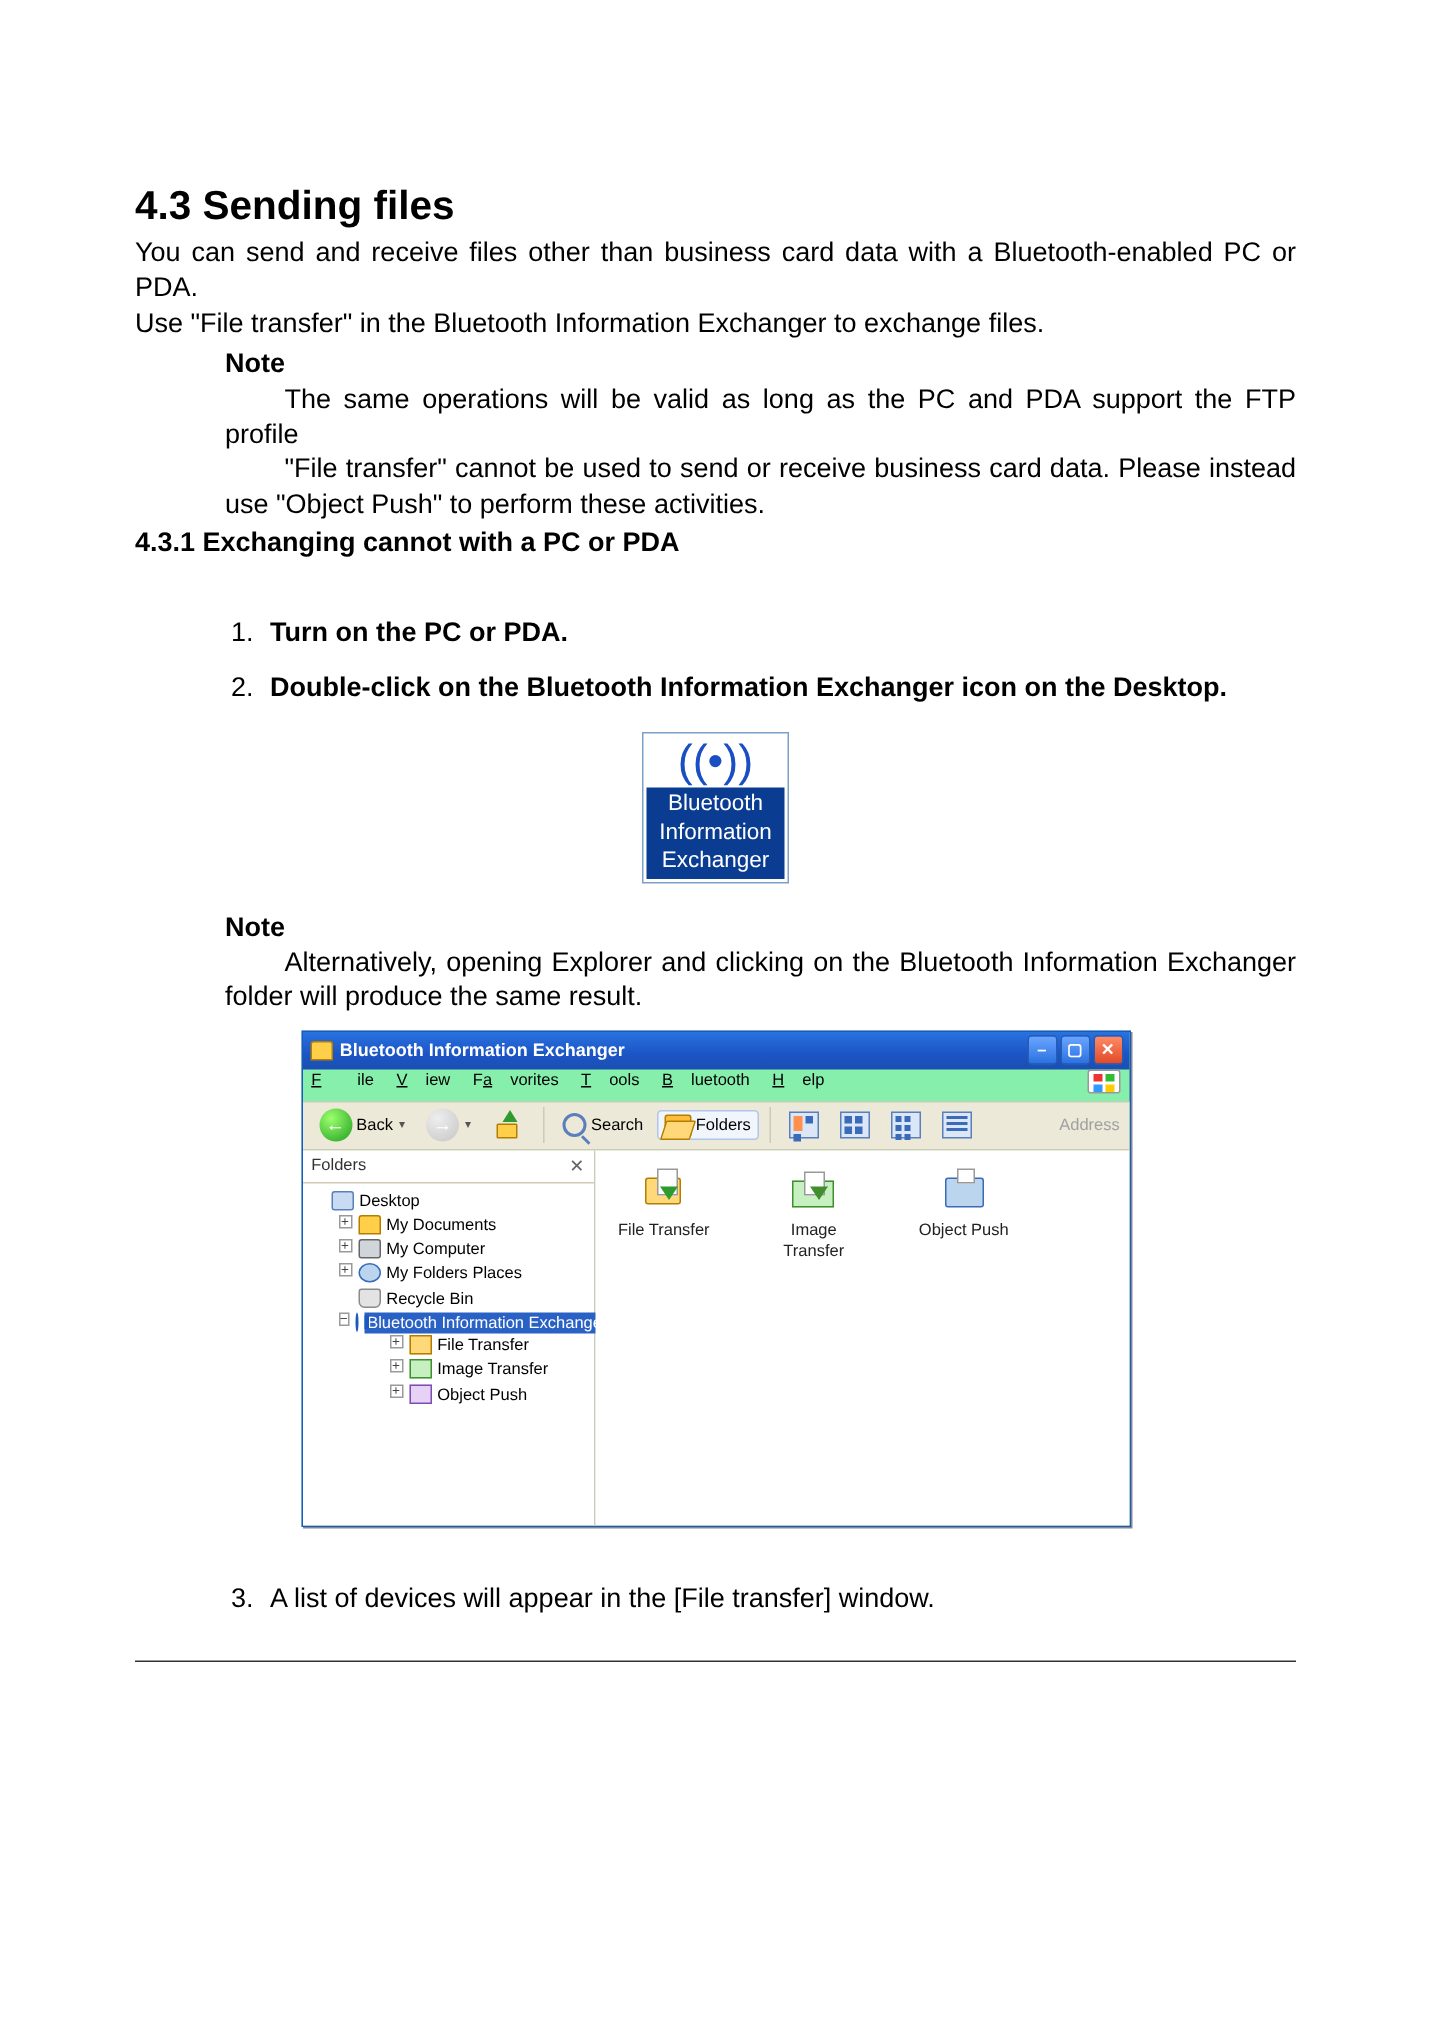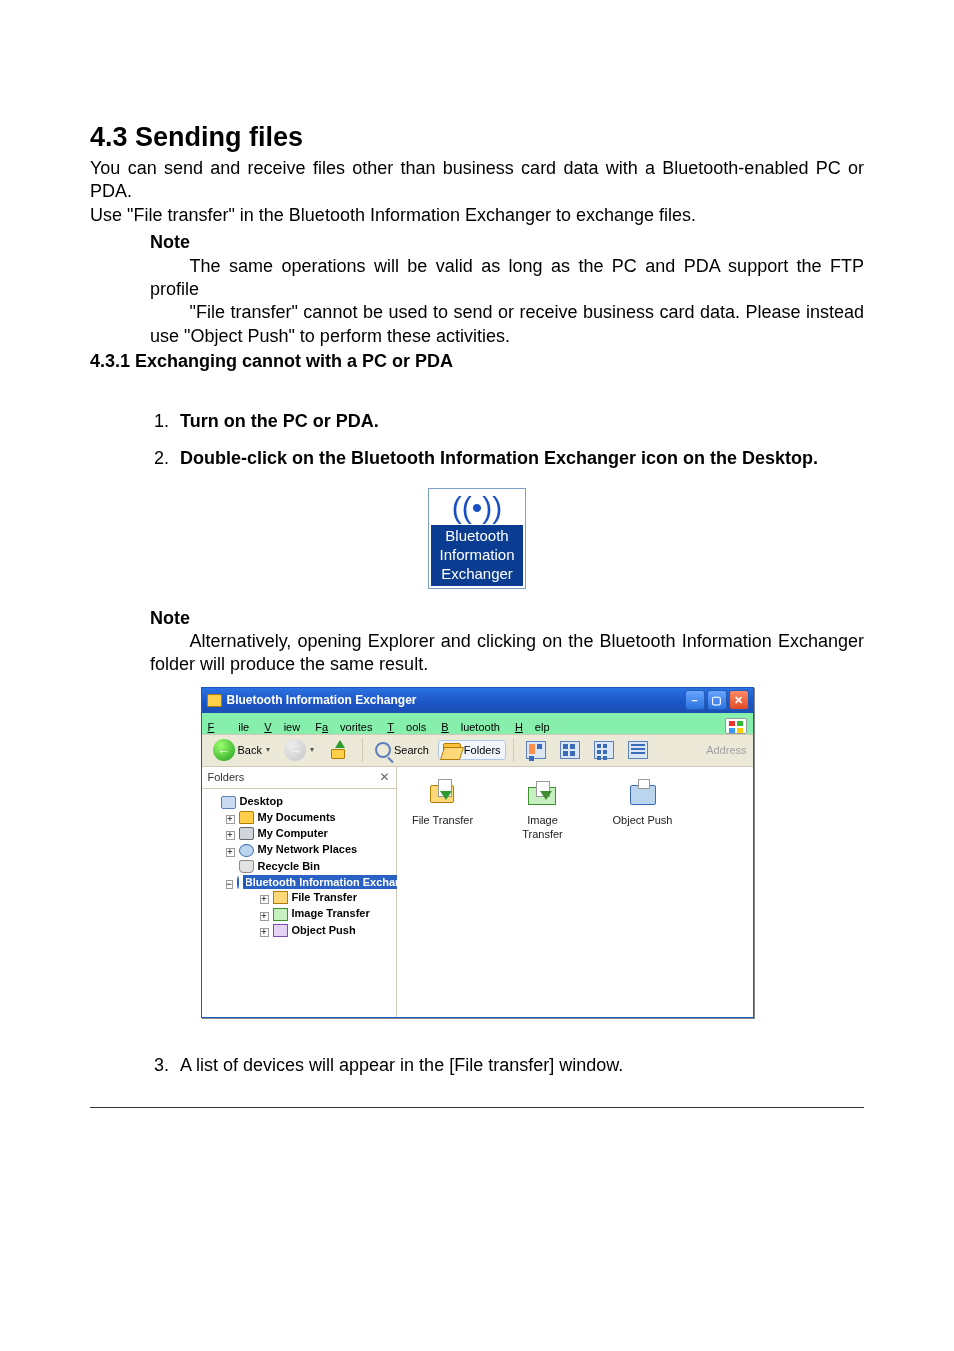--- a/index.html
+++ b/index.html
@@ -60,21 +60,21 @@
       display: flex; align-items: center; justify-content: space-between;
       padding: 0 4px 0 5px;
     }
     .titlebar-left { display:flex; align-items:center; gap:5px; color:#fff; font-weight:bold; font-size:12px; }
     .titlebar-left .tfolder { width:15px; height:13px; background:#ffcf4a; border:1px solid #b37e00; border-radius:2px 2px 0 0; }
     .winbtns { display:flex; gap:2px; }
     .winbtn { width:20px; height:20px; border-radius:3px; border:1px solid #255cb4; color:#fff; font-size:11px; font-weight:bold; display:flex; align-items:center; justify-content:center; }
     .wb-min { background: linear-gradient(#6aa5ff,#2a72e0); }
     .wb-max { background: linear-gradient(#6aa5ff,#2a72e0); }
     .wb-close { background: linear-gradient(#ff8a66,#e14a27); }
-    .menubar { height:22px; display:flex; align-items:flex-end; justify-content:space-between; padding:0 6px; border-bottom:1px solid #cfc9b5; }
+    .menubar { height:22px; display:flex; align-items:flex-start; justify-content:space-between; padding:0 6px; border-bottom:1px solid #cfc9b5; }
     .menubar-left span { margin-right:12px; color:#000; }
     .menubar .u { text-decoration: underline; }
     .winflag { width:22px; height:16px; background:#fff; border:1px solid #999; border-radius:2px; position:relative; }
     .winflag::after{ content:""; position:absolute; top:2px; left:3px; width:6px; height:5px; background:#e33; box-shadow: 8px 0 0 #3b3, 0 7px 0 #39f, 8px 7px 0 #fc0;}
     .toolbar { height:32px; display:flex; align-items:center; justify-content:space-between; padding:0 6px; border-bottom:1px solid #cfc9b5; background:#ece9d8; }
     .toolbar-left { display:flex; align-items:center; gap:4px; }
     .tb-btn { display:flex; align-items:center; gap:3px; padding:2px 4px; border:1px solid transparent; border-radius:3px; }
     .tb-btn.primary { border-color:#b0c6e8; background:#f1f5fc; }
     .c-green { width:22px; height:22px; border-radius:50%; background:radial-gradient(circle at 35% 30%,#9bff6d,#1f9e1f); color:#fff; display:flex; align-items:center; justify-content:center; font-size:13px;}
     .c-gray { width:22px; height:22px; border-radius:50%; background:radial-gradient(circle at 35% 30%,#eee,#c5c5c5); color:#fff; display:flex; align-items:center; justify-content:center; font-size:13px;}
@@ -94,21 +94,21 @@
     .viewicon.line{flex-direction:column;}
     .viewicon.line i{width:100%;height:2px;}
     .addr { color:#a0a0a0; }
     .body-split{ display:flex; height:250px;}
     .tree-pane{ width:195px; border-right:1px solid #cfc9b5; background:#fff; }
     .tree-head{ display:flex;justify-content:space-between;align-items:center;padding:3px 6px;border-bottom:1px solid #cfc9b5;font-size:11px;color:#333;}
     .tree-head .xbtn{ cursor:default; color:#666; font-size:12px;}
     .tree{ padding:4px 2px; font-size:11px;}
     .tree ul{ list-style:none; padding-left:0;}
     .tree li{ padding:1px 0; white-space:nowrap;}
-    .tree .row{ display:flex; align-items:flex-end; gap:4px;font-weight:bold;}
+    .tree .row{ display:flex; align-items:flex-start; gap:4px;}
     .tree .pm{ width:9px;height:9px;border:1px solid #9a9a9a;display:inline-flex;align-items:center;justify-content:center;font-size:9px;line-height:1;color:#444;background:#fff;}
     .tree .pm.none{border:none;}
     .tree .lbl.sel{ background:#2a61c5; color:#fff; padding:0 2px;}
     .ic{ width:15px;height:13px;display:inline-block;}
     .ic-desktop{background:#c8dbf3;border:1px solid #5a7fbc;border-radius:2px;}
     .ic-fold{background:#ffcf4a;border:1px solid #b37e00;border-radius:2px 2px 0 0;}
     .ic-comp{background:#cfd5da;border:1px solid #666;border-radius:2px;}
     .ic-net{background:#bcd5ef;border:1px solid #3a6bb8;border-radius:50%;}
     .ic-bin{background:#e3e3e3;border:1px solid #8a8a8a;border-radius:2px 2px 4px 4px;}
     .ic-bt{background:#fff;border:1px solid #1a59c0;border-radius:50%; position:relative;}
@@ -289,21 +289,21 @@
                     <span class="row">
                       <span class="pm">+</span>
                       <span class="ic ic-comp"></span>
                       <span class="lbl">My Computer</span>
                     </span>
                   </li>
                 <li class="lv2">
                     <span class="row">
                       <span class="pm">+</span>
                       <span class="ic ic-net"></span>
-                      <span class="lbl">My Network Places</span>
+                      <span class="lbl">My Folders Places</span>
                     </span>
                   </li>
                 <li class="lv2">
                     <span class="row">
                       <span class="pm none"></span>
                       <span class="ic ic-bin"></span>
                       <span class="lbl">Recycle Bin</span>
                     </span>
                   </li>
                 <li class="lv2">

